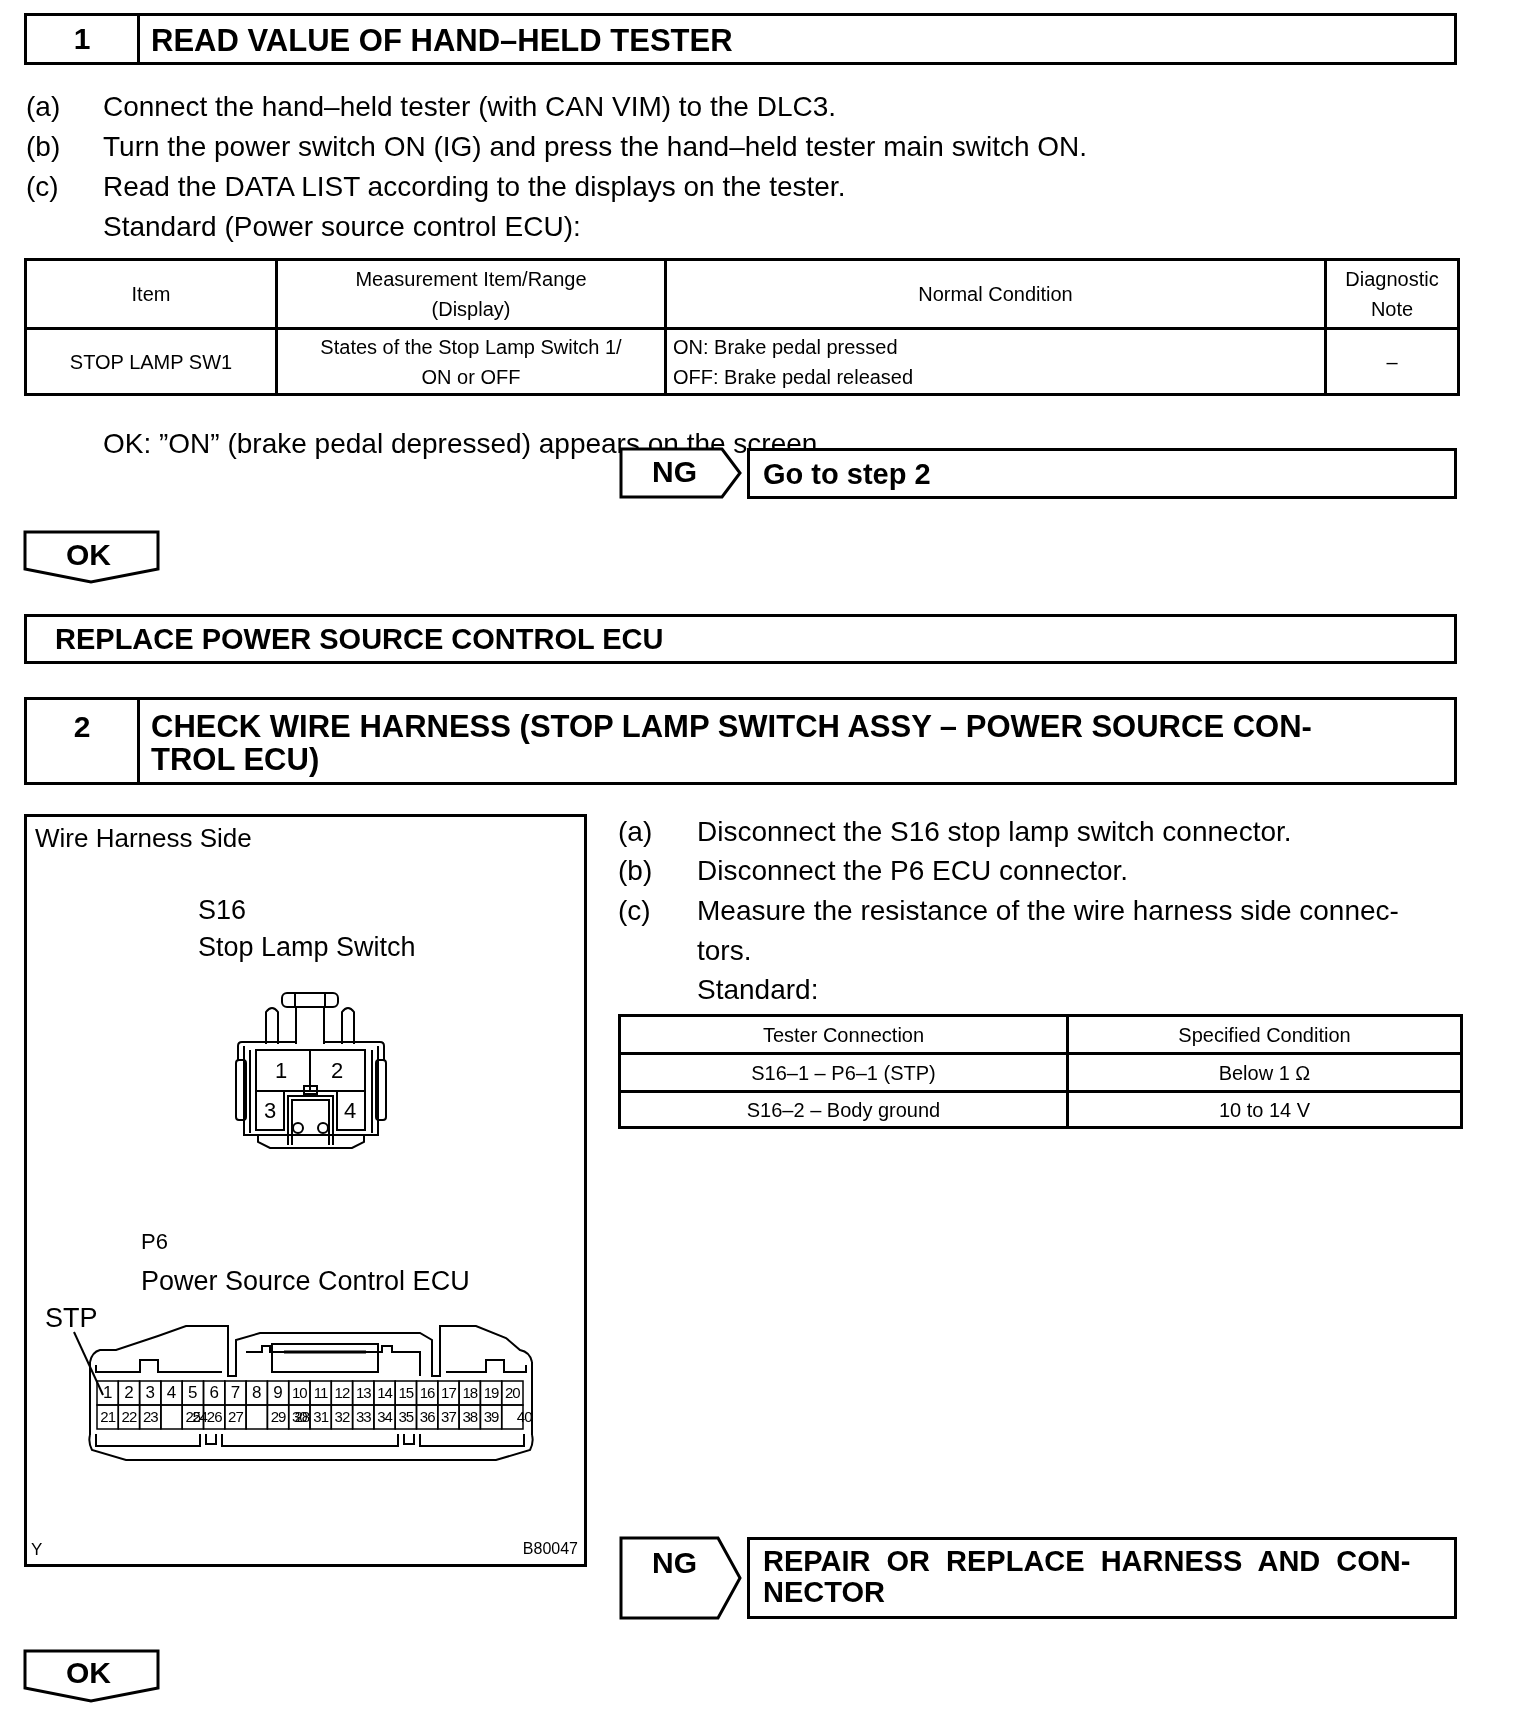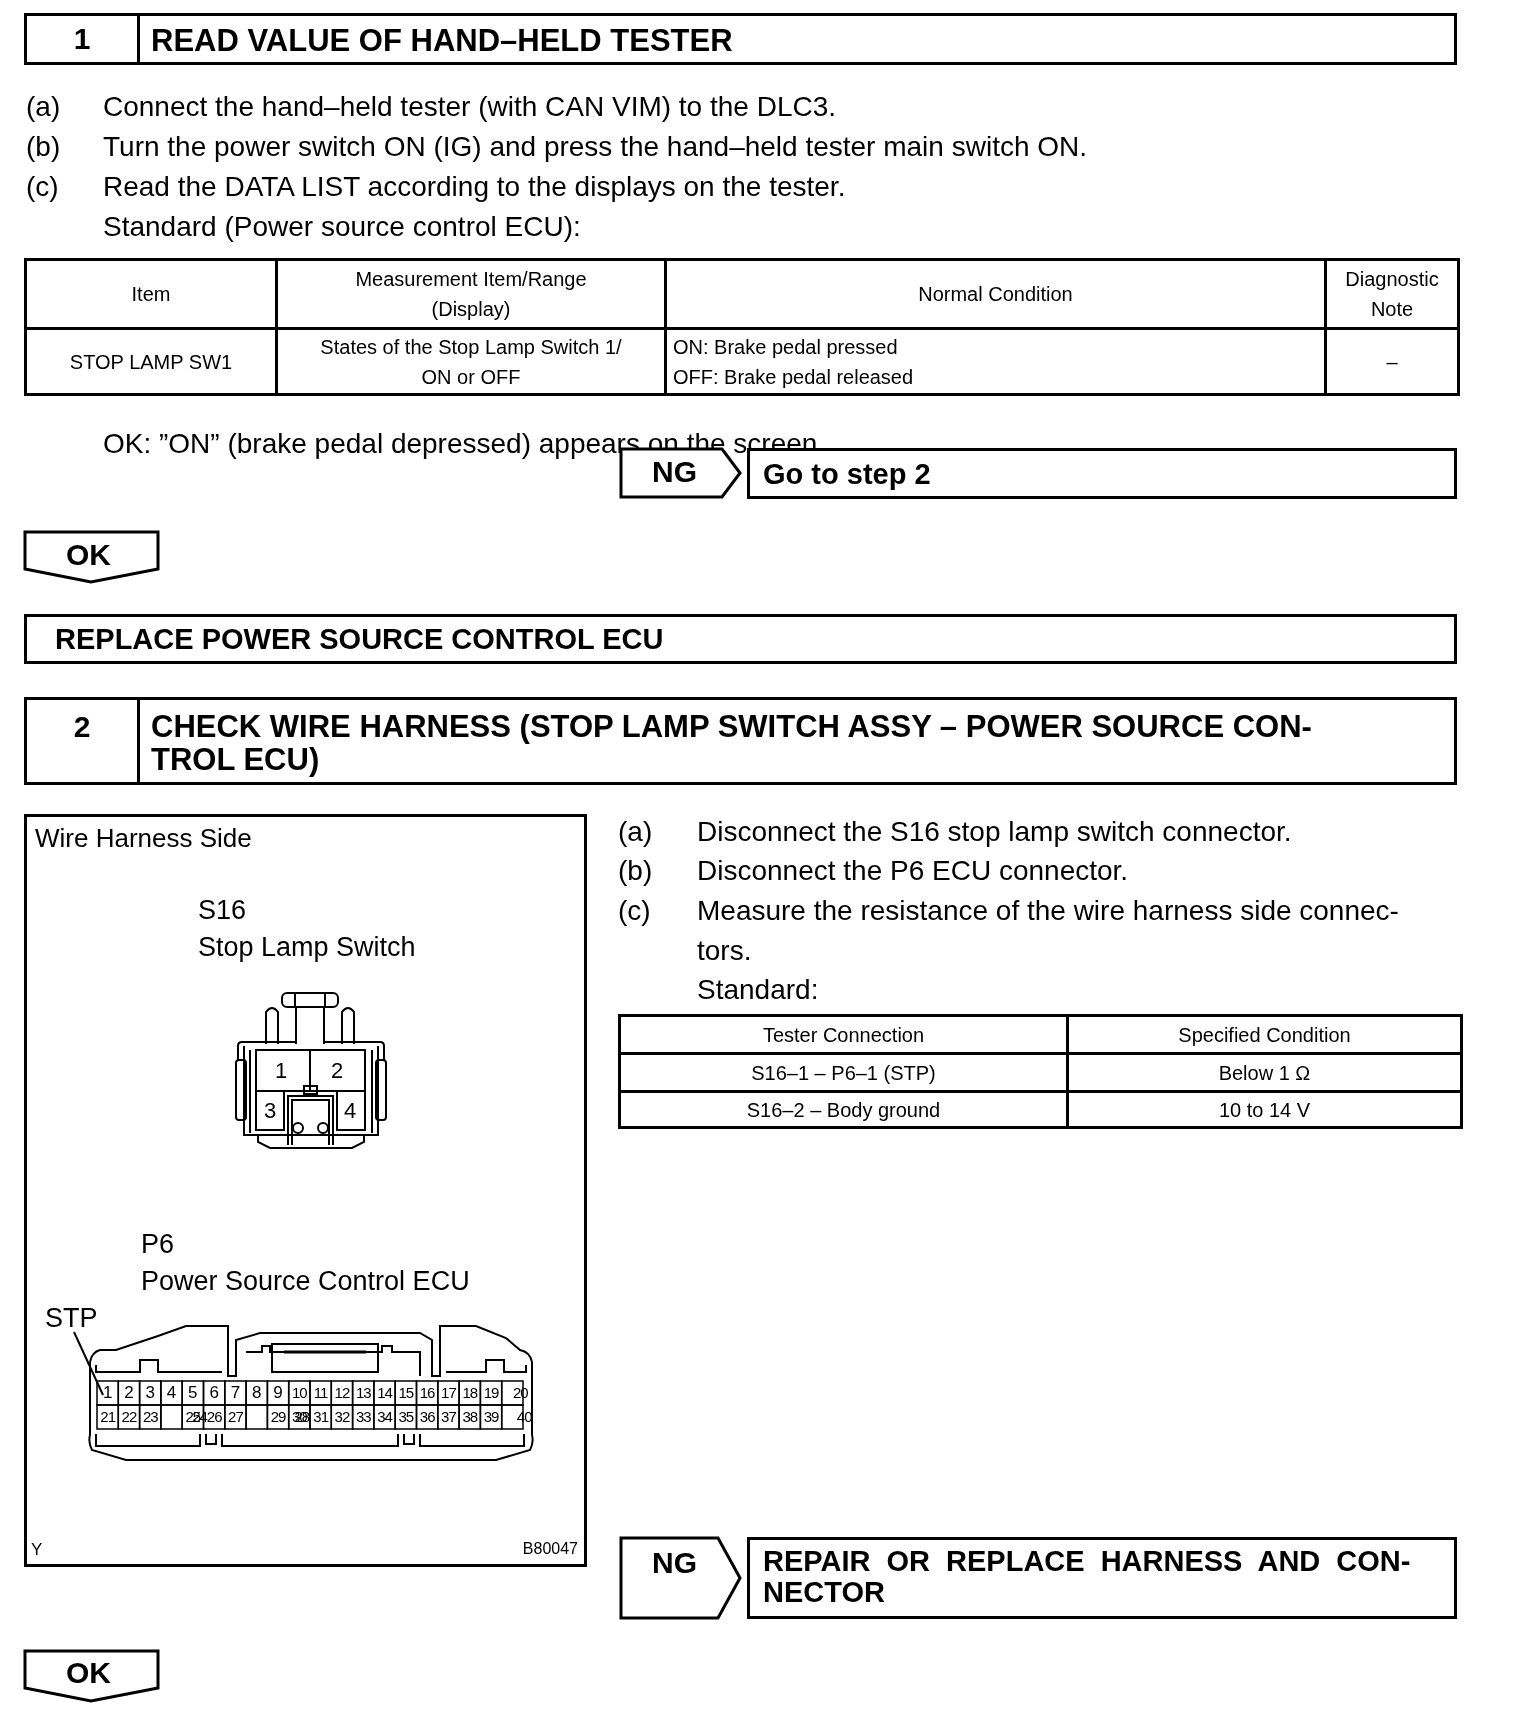--- a/index.html
+++ b/index.html
@@ -94,21 +94,21 @@
   <div class="step-title" style="left:124px; top:10px;">
     <div>CHECK WIRE HARNESS (STOP LAMP SWITCH ASSY – POWER SOURCE CON-</div>
     <div>TROL ECU)</div>
   </div>
 </div>
 
 <div class="box" style="left:24px; top:814px; width:563px; height:753px;">
   <div class="abs bold" style="left:8px; top:6px; font-size:26px;">Wire Harness Side</div>
   <div class="abs" style="left:171px; top:78px; font-size:27px;">S16</div>
   <div class="abs" style="left:171px; top:115px; font-size:27px;">Stop Lamp Switch</div>
-  <div class="abs" style="left:114px; top:412px; font-size:27px;">P6</div>
+  <div class="abs" style="left:114px; top:412px; font-size:22px;">P6</div>
   <div class="abs" style="left:114px; top:449px; font-size:27px;">Power Source Control ECU</div>
   <div class="abs" style="left:18px; top:486px; font-size:27px;">STP</div>
   <div class="abs" style="left:4px; top:723px; font-size:17px;">Y</div>
   <div class="abs" style="right:6px; top:723px; font-size:16px;">B80047</div>
 </div>
 
 <svg class="abs" style="left:230px; top:985px;" width="165" height="175" viewBox="230 985 165 175">
   <g fill="none" stroke="#000" stroke-width="2">
 
     <rect x="282" y="993" width="56" height="14" rx="5" ry="5"></rect>
@@ -218,21 +218,21 @@
     <div class="abs" style="left: 288.7px; width: 21.3px; top: 1382px; text-align: center; font-size: 15px; letter-spacing: -1px; line-height: 22px;">10</div>
     <div class="abs" style="left: 310px; width: 21.3px; top: 1382px; text-align: center; font-size: 15px; letter-spacing: -1px; line-height: 22px;">11</div>
     <div class="abs" style="left: 331.3px; width: 21.3px; top: 1382px; text-align: center; font-size: 15px; letter-spacing: -1px; line-height: 22px;">12</div>
     <div class="abs" style="left: 352.6px; width: 21.3px; top: 1382px; text-align: center; font-size: 15px; letter-spacing: -1px; line-height: 22px;">13</div>
     <div class="abs" style="left: 373.9px; width: 21.3px; top: 1382px; text-align: center; font-size: 15px; letter-spacing: -1px; line-height: 22px;">14</div>
     <div class="abs" style="left: 395.2px; width: 21.3px; top: 1382px; text-align: center; font-size: 15px; letter-spacing: -1px; line-height: 22px;">15</div>
     <div class="abs" style="left: 416.5px; width: 21px; top: 1382px; text-align: center; font-size: 15px; letter-spacing: -1px; line-height: 22px;">16</div>
     <div class="abs" style="left: 437.8px; width: 21.3px; top: 1382px; text-align: center; font-size: 15px; letter-spacing: -1px; line-height: 22px;">17</div>
     <div class="abs" style="left: 459.1px; width: 21.3px; top: 1382px; text-align: center; font-size: 15px; letter-spacing: -1px; line-height: 22px;">18</div>
     <div class="abs" style="left: 480.4px; width: 21.3px; top: 1382px; text-align: center; font-size: 15px; letter-spacing: -1px; line-height: 22px;">19</div>
-    <div class="abs" style="left: 501.7px; width: 21.3px; top: 1382px; text-align: center; font-size: 15px; letter-spacing: -1px; line-height: 22px; margin-left: 8px;">20</div>
+    <div class="abs" style="left: 501.7px; width: 21.3px; top: 1382px; text-align: center; font-size: 15px; letter-spacing: -1px; line-height: 22px;">20</div>
     <div class="abs" style="left: 97px; width: 21.3px; top: 1406px; text-align: center; font-size: 15px; letter-spacing: -1px; line-height: 22px;">21</div>
     <div class="abs" style="left: 118.3px; width: 21.3px; top: 1406px; text-align: center; font-size: 15px; letter-spacing: -1px; line-height: 22px; border-radius: 6px;">22</div>
     <div class="abs" style="left: 139.6px; width: 21.3px; top: 1406px; text-align: center; font-size: 15px; letter-spacing: -1px; line-height: 22px;">23</div>
     <div class="abs" style="left: 160.9px; width: 21.3px; top: 1406px; text-align: center; font-size: 15px; letter-spacing: -1px; line-height: 22px; padding-left: 28px;">24</div>
     <div class="abs" style="left: 182.2px; width: 21.3px; top: 1406px; text-align: center; font-size: 15px; letter-spacing: -1px; line-height: 22px;">25</div>
     <div class="abs" style="left: 203.5px; width: 21.3px; top: 1406px; text-align: center; font-size: 15px; letter-spacing: -1px; line-height: 22px;">26</div>
     <div class="abs" style="left: 224.8px; width: 21.3px; top: 1406px; text-align: center; font-size: 15px; letter-spacing: -1px; line-height: 22px;">27</div>
     <div class="abs" style="left: 246.1px; width: 21px; top: 1406px; text-align: right; font-size: 15px; letter-spacing: -1px; line-height: 22px; margin-left: 42px;">28</div>
     <div class="abs" style="left: 267.4px; width: 21.3px; top: 1406px; text-align: center; font-size: 15px; letter-spacing: -1px; line-height: 22px;">29</div>
     <div class="abs" style="left: 288.7px; width: 21.3px; top: 1406px; text-align: center; font-size: 15px; letter-spacing: -1px; line-height: 22px;">30</div>

